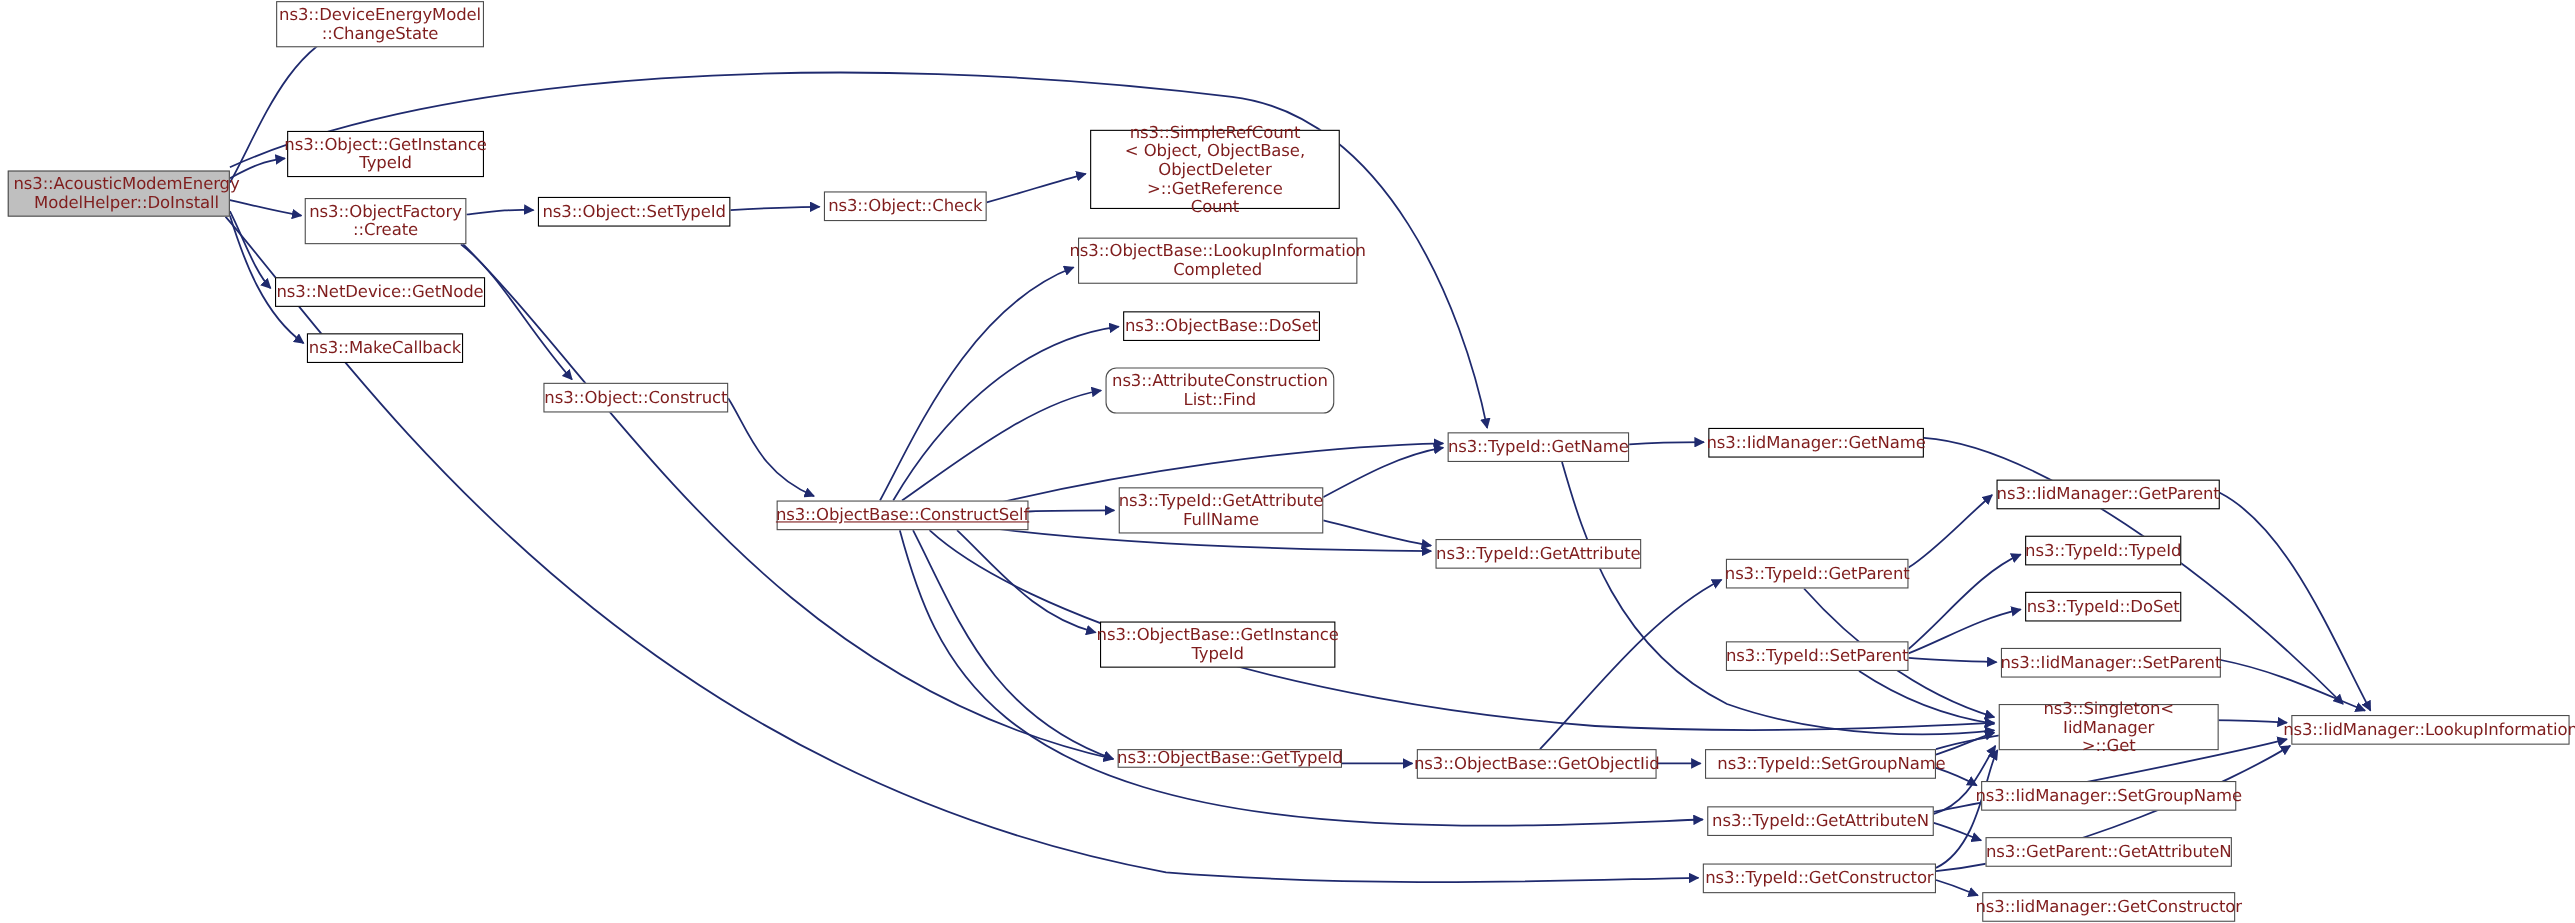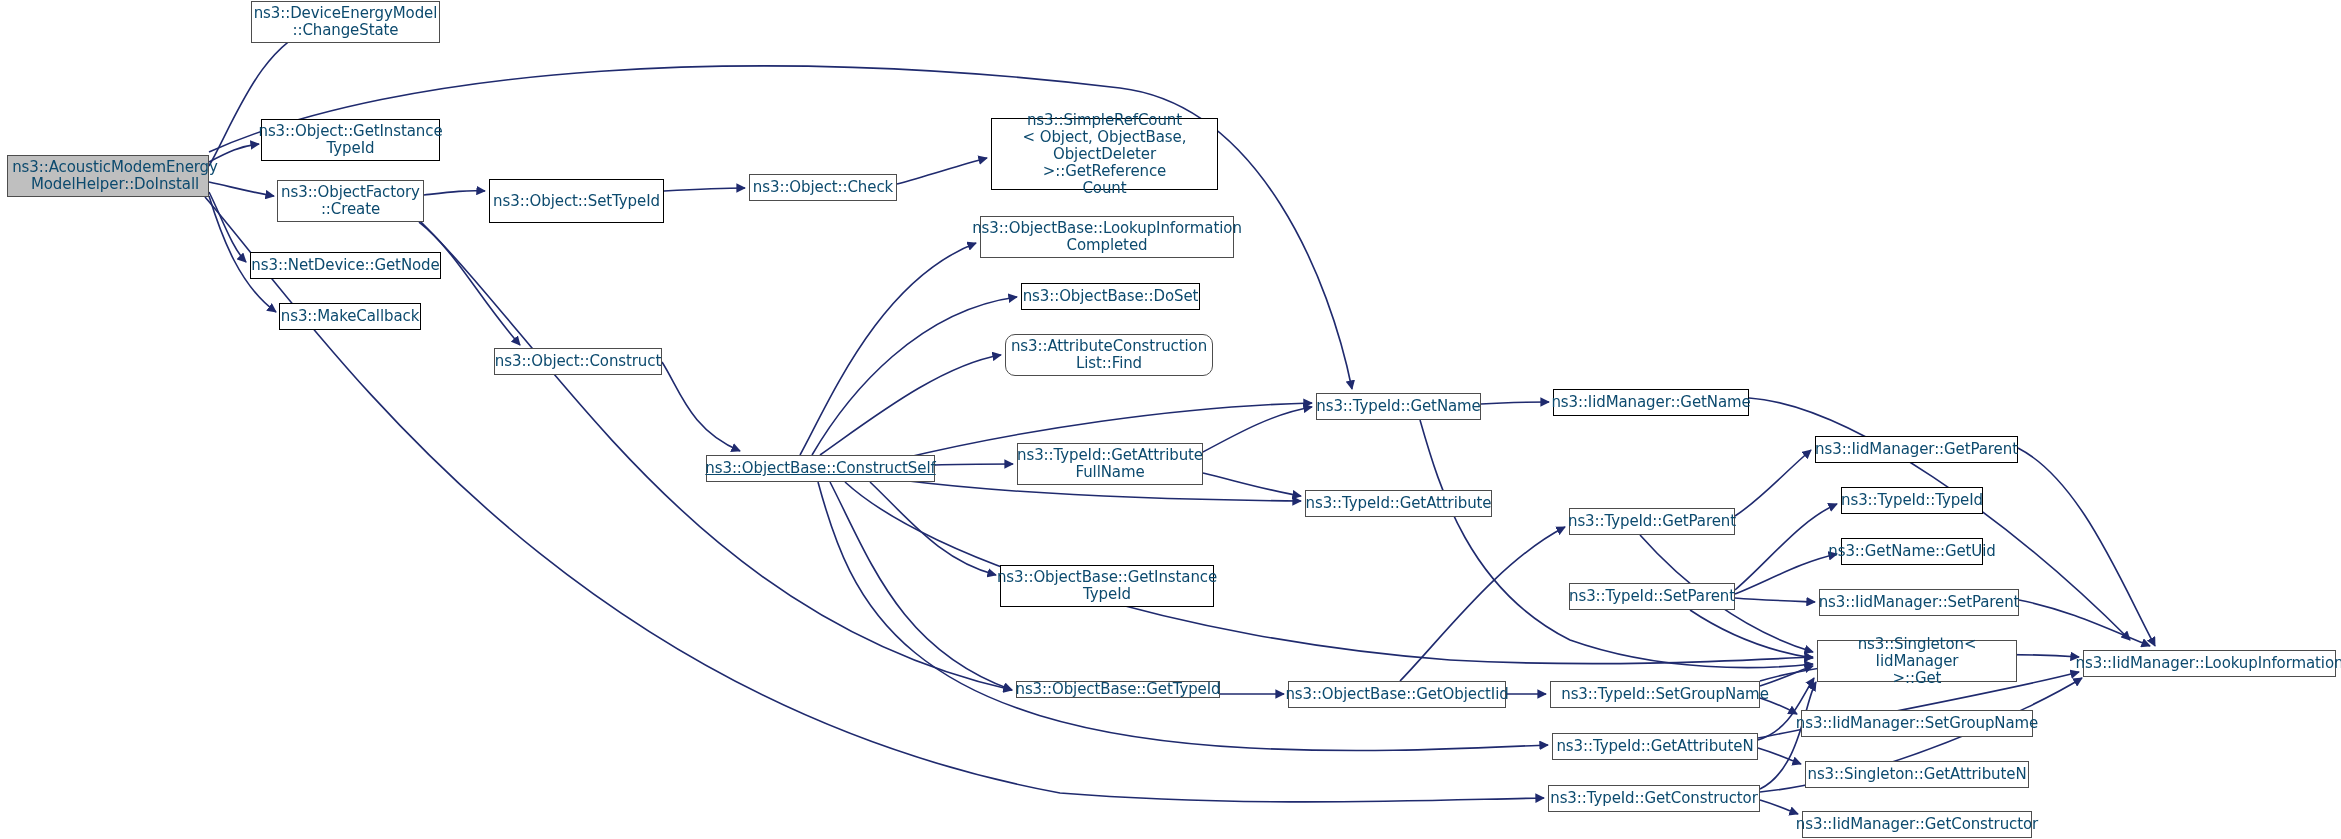--- a/index.html
+++ b/index.html
@@ -22,21 +22,21 @@
     top: 0;
     width: 2341px;
     height: 839px;
     pointer-events: none;
   }
   .gnode {
     position: absolute;
     box-sizing: border-box;
     border: 1px solid #000000;
     background: #ffffff;
-    color: #0c4a6e;
+    color: #7f1d1d;
     display: flex;
     align-items: center;
     justify-content: center;
     text-align: center;
     font-size: 15px;
     line-height: 17px;
     letter-spacing: -0.1px;
     white-space: pre-line;
     padding: 0 3px;
     z-index: 5;
@@ -114,21 +114,21 @@
       <div class="gnode root thick" style="left: 7px; top: 155px; width: 202px; height: 42px; padding-left: 17px;">ns3::AcousticModemEnergy
 ModelHelper::DoInstall</div>
       <div class="gnode thick" style="left: 251px; top: 1px; width: 189px; height: 42px;">ns3::DeviceEnergyModel
 ::ChangeState</div>
       <div class="gnode" style="left: 261px; top: 119px; width: 179px; height: 42px;">ns3::Object::GetInstance
 TypeId</div>
       <div class="gnode thick" style="left: 277px; top: 180px; width: 147px; height: 42px; text-align: center;">ns3::ObjectFactory
 ::Create</div>
       <div class="gnode" style="left: 250px; top: 252px; width: 191px; height: 27px;">ns3::NetDevice::GetNode</div>
       <div class="gnode" style="left: 279px; top: 303px; width: 142px; height: 27px;">ns3::MakeCallback</div>
-      <div class="gnode" style="left: 489px; top: 179px; width: 175px; height: 44px;">ns3::Object::SetTypeId</div>
+      <div class="gnode" style="left: 489px; top: 179px; width: 175px; height: 27px;">ns3::Object::SetTypeId</div>
       <div class="gnode thick" style="left: 749px; top: 174px; width: 148px; height: 27px;">ns3::Object::Check</div>
       <div class="gnode" style="left: 991px; top: 118px; width: 227px; height: 72px;">ns3::SimpleRefCount
 &lt; Object, ObjectBase,
 ObjectDeleter &gt;::GetReference
 Count</div>
       <div class="gnode thick" style="left: 980px; top: 216px; width: 254px; height: 42px;">ns3::ObjectBase::LookupInformation
 Completed</div>
       <div class="gnode thick" style="left: 494px; top: 348px; width: 168px; height: 27px;">ns3::Object::Construct</div>
       <div class="gnode" style="left: 1021px; top: 283px; width: 179px; height: 27px;">ns3::ObjectBase::DoSet</div>
       <div class="gnode thick" style="left: 1005px; top: 334px; width: 208px; height: 42px; border-radius: 10px;">ns3::AttributeConstruction
@@ -138,27 +138,27 @@
 FullName</div>
       <div class="gnode thick" style="left: 1305px; top: 490px; width: 187px; height: 27px;">ns3::TypeId::GetAttribute</div>
       <div class="gnode thick" style="left: 1316px; top: 393px; width: 165px; height: 27px;">ns3::TypeId::GetName</div>
       <div class="gnode" style="left: 1553px; top: 389px; width: 196px; height: 27px;">ns3::IidManager::GetName</div>
       <div class="gnode" style="left: 1000px; top: 565px; width: 214px; height: 42px;">ns3::ObjectBase::GetInstance
 TypeId</div>
       <div class="gnode thick" style="left: 1569px; top: 508px; width: 166px; height: 27px;">ns3::TypeId::GetParent</div>
       <div class="gnode thick" style="left: 1569px; top: 583px; width: 166px; height: 27px;">ns3::TypeId::SetParent</div>
       <div class="gnode" style="left: 1815px; top: 436px; width: 203px; height: 27px;">ns3::IidManager::GetParent</div>
       <div class="gnode" style="left: 1841px; top: 487px; width: 142px; height: 27px;">ns3::TypeId::TypeId</div>
-      <div class="gnode" style="left: 1841px; top: 538px; width: 142px; height: 27px;">ns3::GetName::GetUid</div>
+      <div class="gnode" style="left: 1841px; top: 538px; width: 142px; height: 27px;">ns3::TypeId::DoSet</div>
       <div class="gnode thick" style="left: 1819px; top: 589px; width: 200px; height: 27px;">ns3::IidManager::SetParent</div>
       <div class="gnode thick" style="left: 1817px; top: 640px; width: 200px; height: 42px;">ns3::Singleton&lt; IidManager
 &gt;::Get</div>
       <div class="gnode thick" style="left: 2083px; top: 650px; width: 253px; height: 27px;">ns3::IidManager::LookupInformation</div>
       <div class="gnode thick" style="left: 1016px; top: 681px; width: 204px; height: 17px;">ns3::ObjectBase::GetTypeId</div>
       <div class="gnode thick" style="left: 1288px; top: 681px; width: 218px; height: 27px;">ns3::ObjectBase::GetObjectIid</div>
       <div class="gnode thick" style="left: 1550px; top: 681px; width: 210px; height: 27px; padding-left: 23px;">ns3::TypeId::SetGroupName</div>
       <div class="gnode thick" style="left: 1801px; top: 710px; width: 232px; height: 27px;">ns3::IidManager::SetGroupName</div>
       <div class="gnode thick" style="left: 1552px; top: 733px; width: 206px; height: 27px;">ns3::TypeId::GetAttributeN</div>
-      <div class="gnode thick" style="left: 1805px; top: 761px; width: 224px; height: 27px;">ns3::Singleton::GetAttributeN</div>
+      <div class="gnode thick" style="left: 1805px; top: 761px; width: 224px; height: 27px;">ns3::GetParent::GetAttributeN</div>
       <div class="gnode thick" style="left: 1548px; top: 785px; width: 212px; height: 27px;">ns3::TypeId::GetConstructor</div>
       <div class="gnode thick" style="left: 1802px; top: 811px; width: 230px; height: 27px;">ns3::IidManager::GetConstructor</div>
     </div>
 </div>
 
 </body></html>

